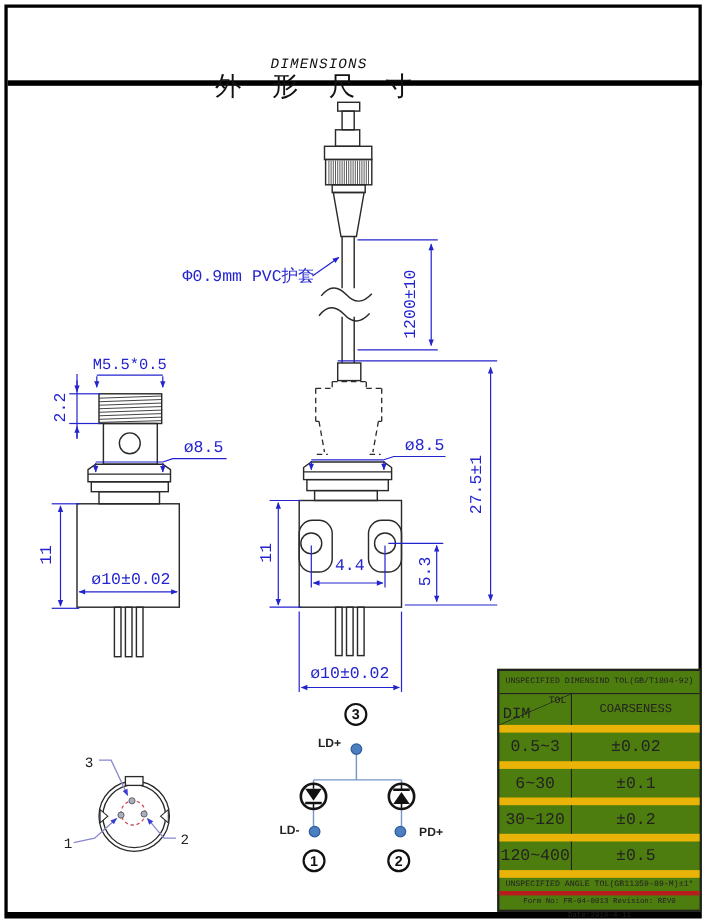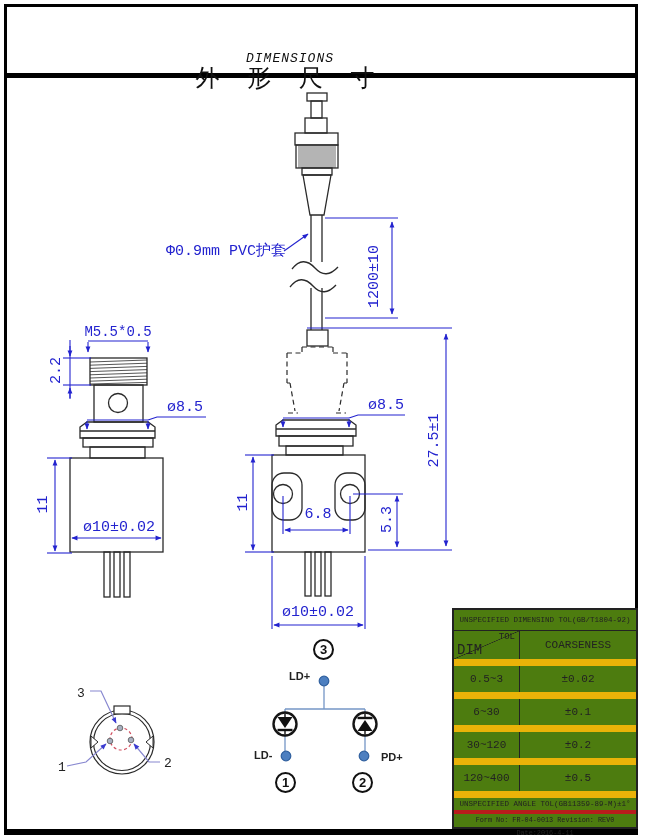--- a/index.html
+++ b/index.html
@@ -28,21 +28,21 @@
   .tt-row{display:flex;border-bottom:7px solid #eab308;}
   .tt-c1{width:66px;box-sizing:border-box;border-right:1px solid #222;display:flex;
          align-items:center;justify-content:center;}
   .tt-c2{flex:1;display:flex;align-items:center;justify-content:center;}
   .tt-head{height:28px;}
   .tt-head .tt-c1{position:relative;display:block;
      background:linear-gradient(to bottom right,transparent calc(50% - 0.6px),#222 50%,transparent calc(50% + 0.6px));}
   .tt-tol{position:absolute;right:4px;top:1px;font-size:9px;}
   .tt-dim{position:absolute;left:3px;bottom:1px;font-size:14px;}
   .tt-head .tt-c2{font-size:11px;}
-  .tt-data{height:26px;font-size:11px;}
+  .tt-data{height:26px;font-size:15px;}
   .tt-angle{height:12px;line-height:12px;text-align:center;font-size:7.5px;border-bottom:4px solid #b91c1c;}
   .tt-form{height:13px;line-height:13px;text-align:center;font-size:6.8px;}
 </style>
 </head>
 <body>
 
 <div id="sheet">
   <div class="frame"></div>
   <div class="tdivider"></div>
 
@@ -225,21 +225,21 @@
   <div class="t dim rot" style="left:336px;top:268px;width:76px;">1200±10</div>
   <div class="t dim rot" style="left:403px;top:432px;width:62px;">27.5±1</div>
   <div class="t dim sm" style="left:84px;top:324px;width:68px;">M5.5*0.5</div>
   <div class="t dim rot" style="left:41px;top:362px;width:30px;">2.2</div>
   <div class="t dim" style="left:162px;top:399px;width:46px;">ø8.5</div>
   <div class="t dim" style="left:363px;top:397px;width:46px;">ø8.5</div>
   <div class="t dim rot" style="left:31px;top:496px;width:24px;">11</div>
   <div class="t dim rot" style="left:231px;top:494px;width:24px;">11</div>
   <div class="t dim" style="left:79px;top:519px;width:80px;">ø10±0.02</div>
   <div class="t dim" style="left:278px;top:604px;width:80px;">ø10±0.02</div>
-  <div class="t dim" style="left:303px;top:506px;width:30px;">6.8</div>
+  <div class="t dim" style="left:303px;top:506px;width:30px;">4.4</div>
   <div class="t dim rot" style="left:372px;top:511px;width:30px;">5.3</div>
 
   <div class="t plabel" style="left:77px;top:686px;">3</div>
   <div class="t plabel" style="left:58px;top:760px;">1</div>
   <div class="t plabel" style="left:164px;top:756px;">2</div>
 
   <div class="t slabel" style="left:289px;top:670px;">LD+</div>
   <div class="t slabel" style="left:254px;top:749px;">LD-</div>
   <div class="t slabel" style="left:381px;top:751px;">PD+</div>
   <div class="cnum" style="left:313px;top:639px;">3</div>

